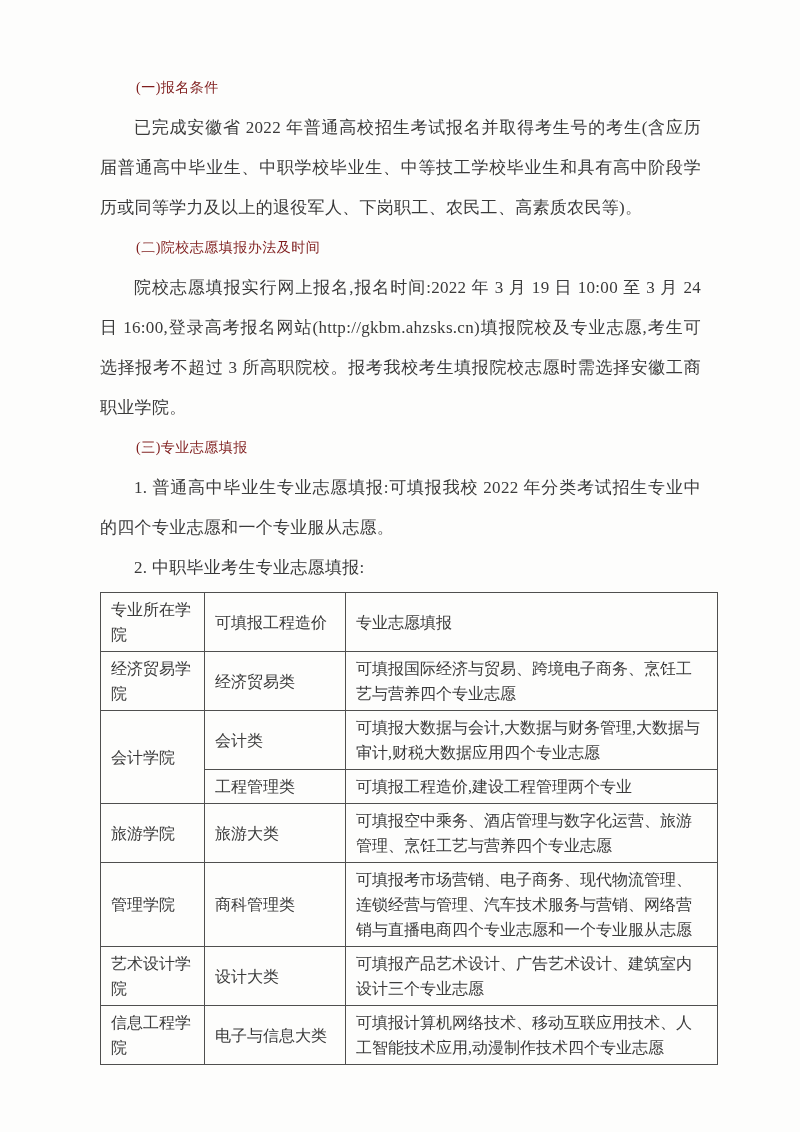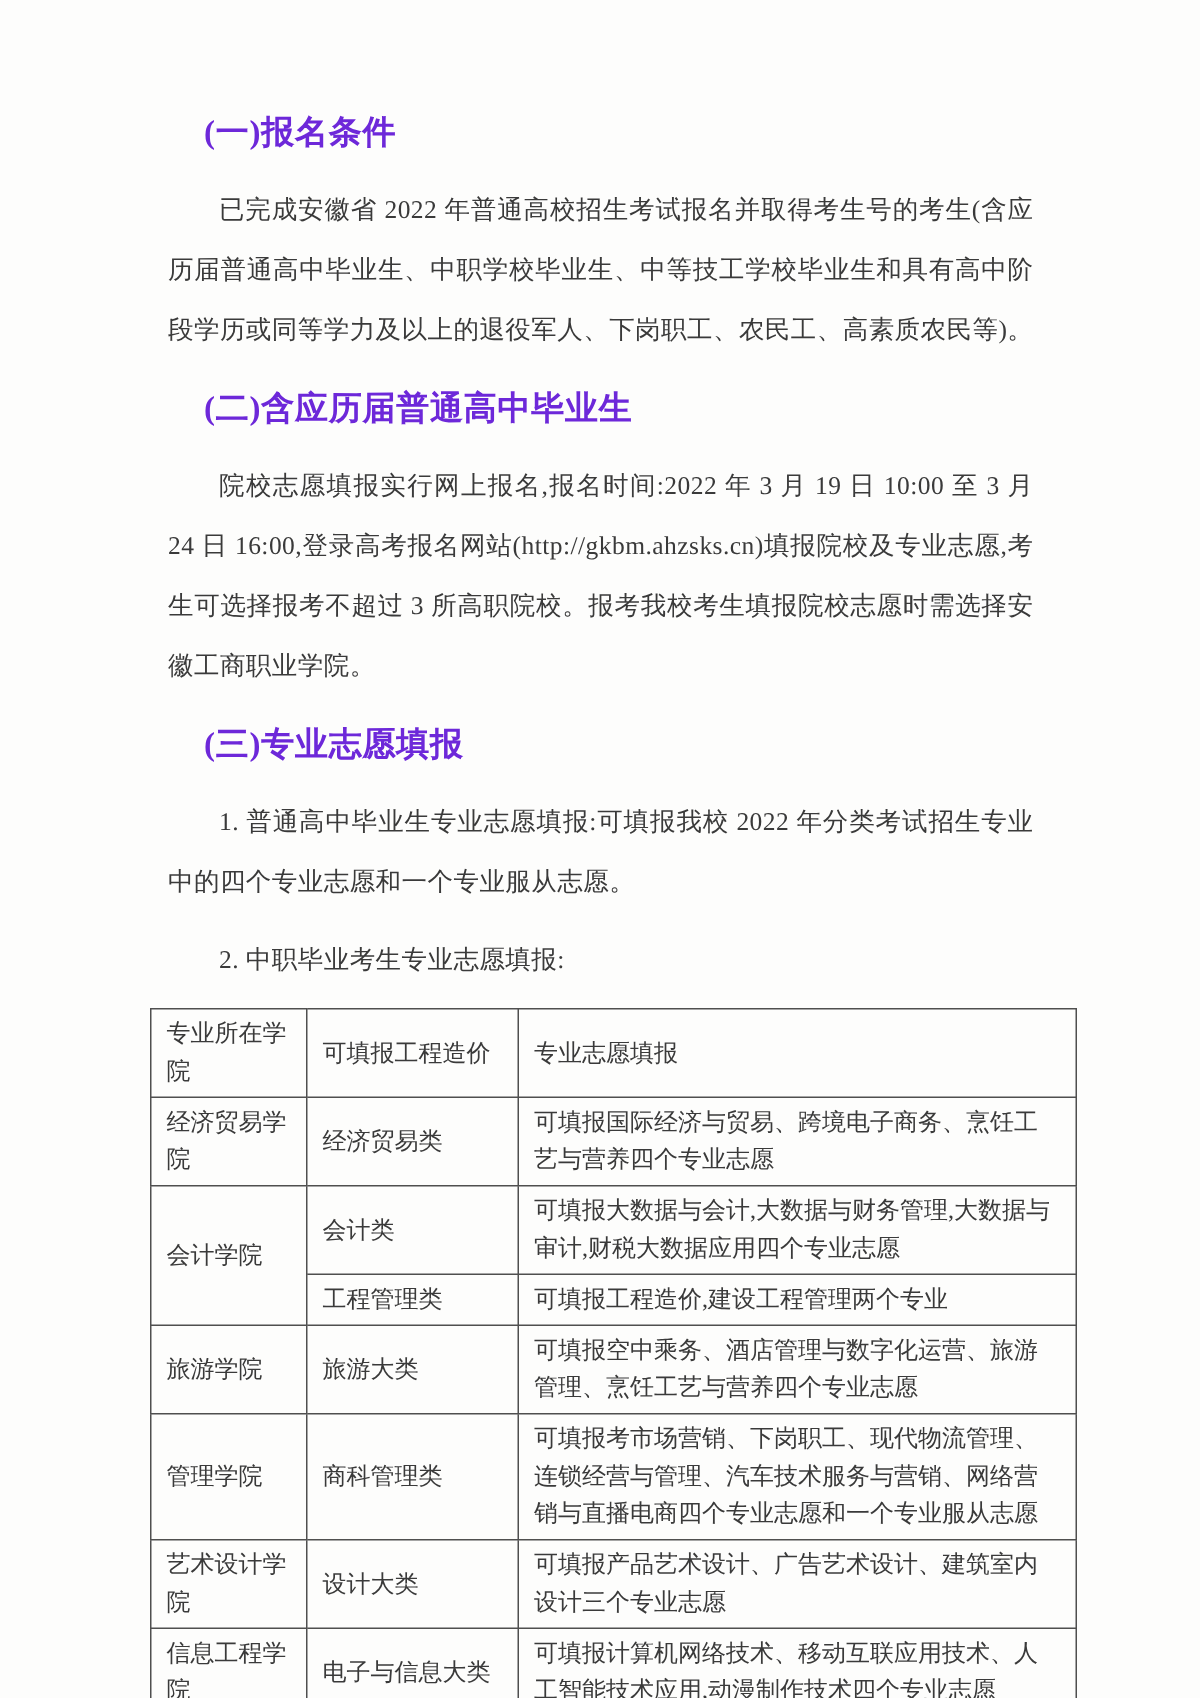--- a/index.html
+++ b/index.html
@@ -14,29 +14,29 @@
     overflow: hidden;
   }
   .content {
     position: absolute;
     left: 100px;
     top: 68px;
     width: 601px;
   }
   .heading {
     margin: 0;
-    font-size: 22px;
-    font-weight: bold;
+    font-size: 14px;
+    font-weight: normal;
     line-height: 40px;
     padding-left: 36px;
-    color: #6d28d9;
+    color: #7f1d1d;
     letter-spacing: 0.5px;
   }
   .para {
-    margin: 12px;
+    margin: 0;
     font-size: 17px;
     line-height: 40px;
     text-align: justify;
     text-indent: 2em;
     color: #3a3a3a;
     letter-spacing: 0.3px;
   }
   table.admission {
     border-collapse: collapse;
     table-layout: fixed;
@@ -61,21 +61,21 @@
 </style>
 </head>
 <body>
 
 <div class="page">
   <div class="content">
 
     <h3 class="heading">(一)报名条件</h3>
     <p class="para">已完成安徽省 2022 年普通高校招生考试报名并取得考生号的考生(含应历届普通高中毕业生、中职学校毕业生、中等技工学校毕业生和具有高中阶段学历或同等学力及以上的退役军人、下岗职工、农民工、高素质农民等)。</p>
 
-    <h3 class="heading">(二)含应历届普通高中毕业生</h3>
+    <h3 class="heading">(二)院校志愿填报办法及时间</h3>
     <p class="para">院校志愿填报实行网上报名,报名时间:2022 年 3 月 19 日 10:00 至 3 月 24 日 16:00,登录高考报名网站(http://gkbm.ahzsks.cn)填报院校及专业志愿,考生可选择报考不超过 3 所高职院校。报考我校考生填报院校志愿时需选择安徽工商职业学院。</p>
 
     <h3 class="heading">(三)专业志愿填报</h3>
     <p class="para">1. 普通高中毕业生专业志愿填报:可填报我校 2022 年分类考试招生专业中的四个专业志愿和一个专业服从志愿。</p>
     <p class="para">2. 中职毕业考生专业志愿填报:</p>
 
     <table class="admission">
       <colgroup>
         <col class="c1">
           <col class="c2">
@@ -102,21 +102,21 @@
           <td>可填报工程造价,建设工程管理两个专业</td>
         </tr>
         <tr>
           <td>旅游学院</td>
           <td>旅游大类</td>
           <td>可填报空中乘务、酒店管理与数字化运营、旅游管理、烹饪工艺与营养四个专业志愿</td>
         </tr>
         <tr>
           <td>管理学院</td>
           <td>商科管理类</td>
-          <td>可填报考市场营销、下岗职工、现代物流管理、连锁经营与管理、汽车技术服务与营销、网络营销与直播电商四个专业志愿和一个专业服从志愿</td>
+          <td>可填报考市场营销、电子商务、现代物流管理、连锁经营与管理、汽车技术服务与营销、网络营销与直播电商四个专业志愿和一个专业服从志愿</td>
         </tr>
         <tr>
           <td>艺术设计学院</td>
           <td>设计大类</td>
           <td>可填报产品艺术设计、广告艺术设计、建筑室内设计三个专业志愿</td>
         </tr>
         <tr>
           <td>信息工程学院</td>
           <td>电子与信息大类</td>
           <td>可填报计算机网络技术、移动互联应用技术、人工智能技术应用,动漫制作技术四个专业志愿</td>

